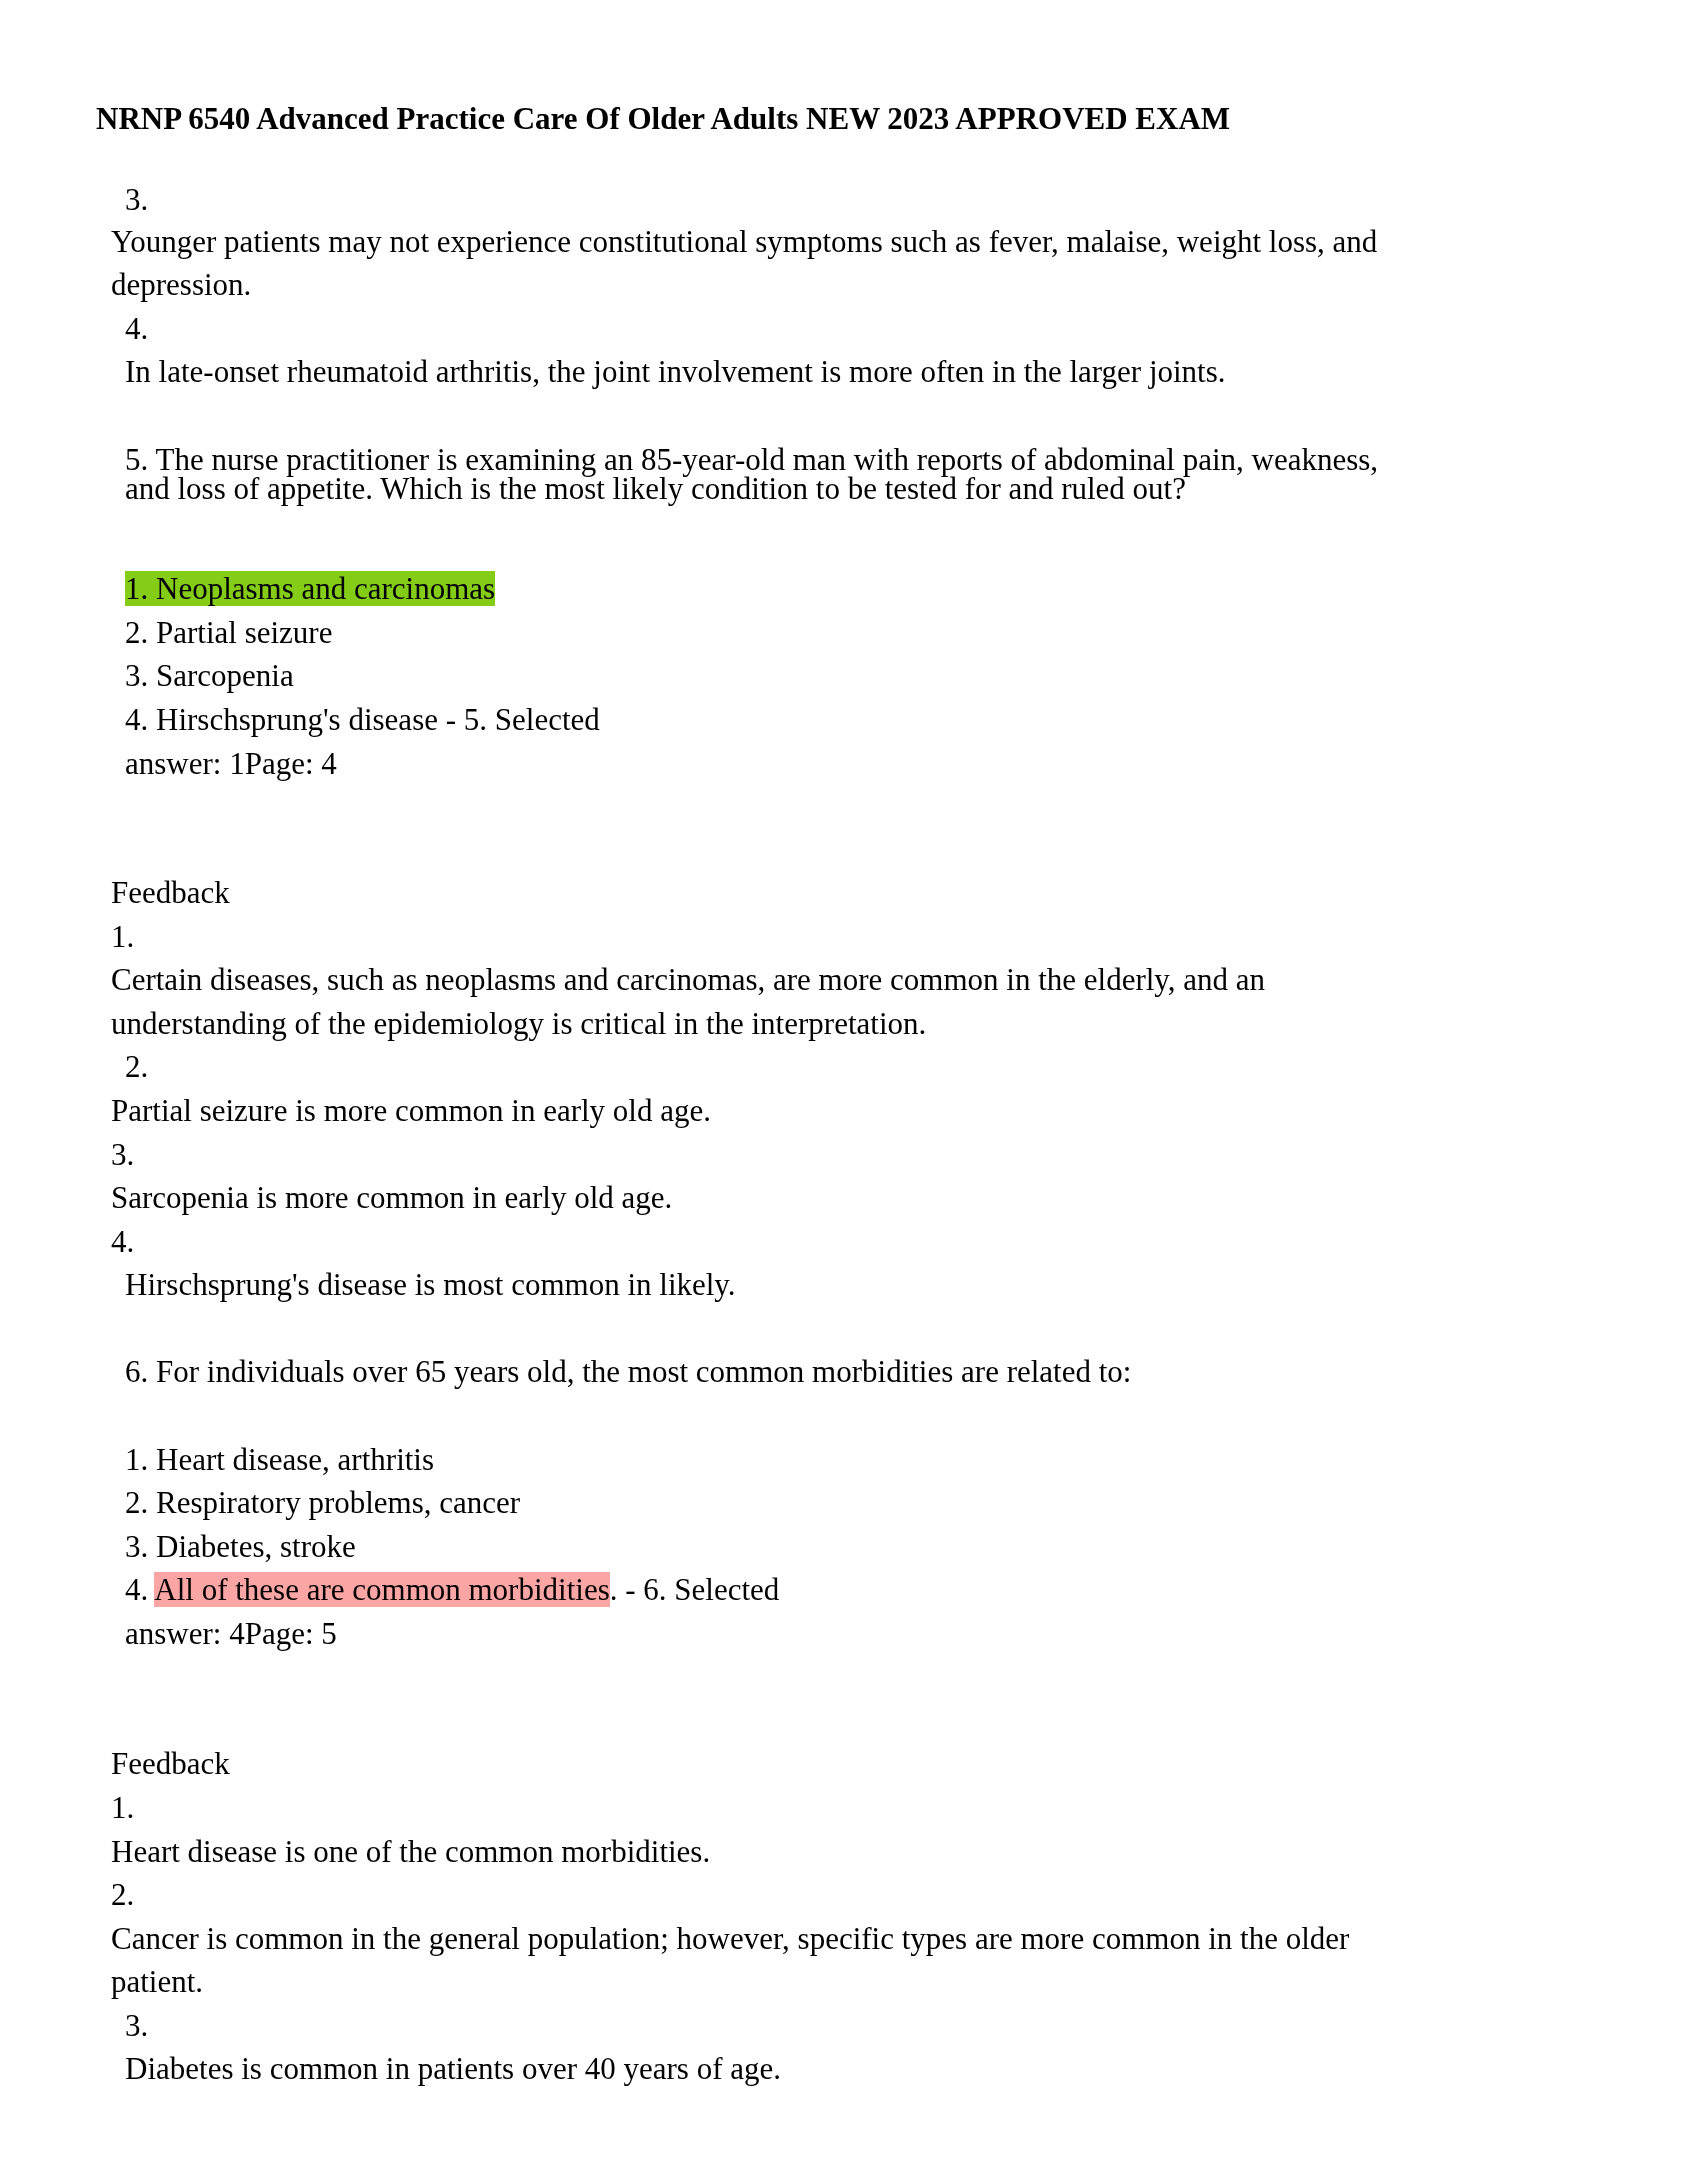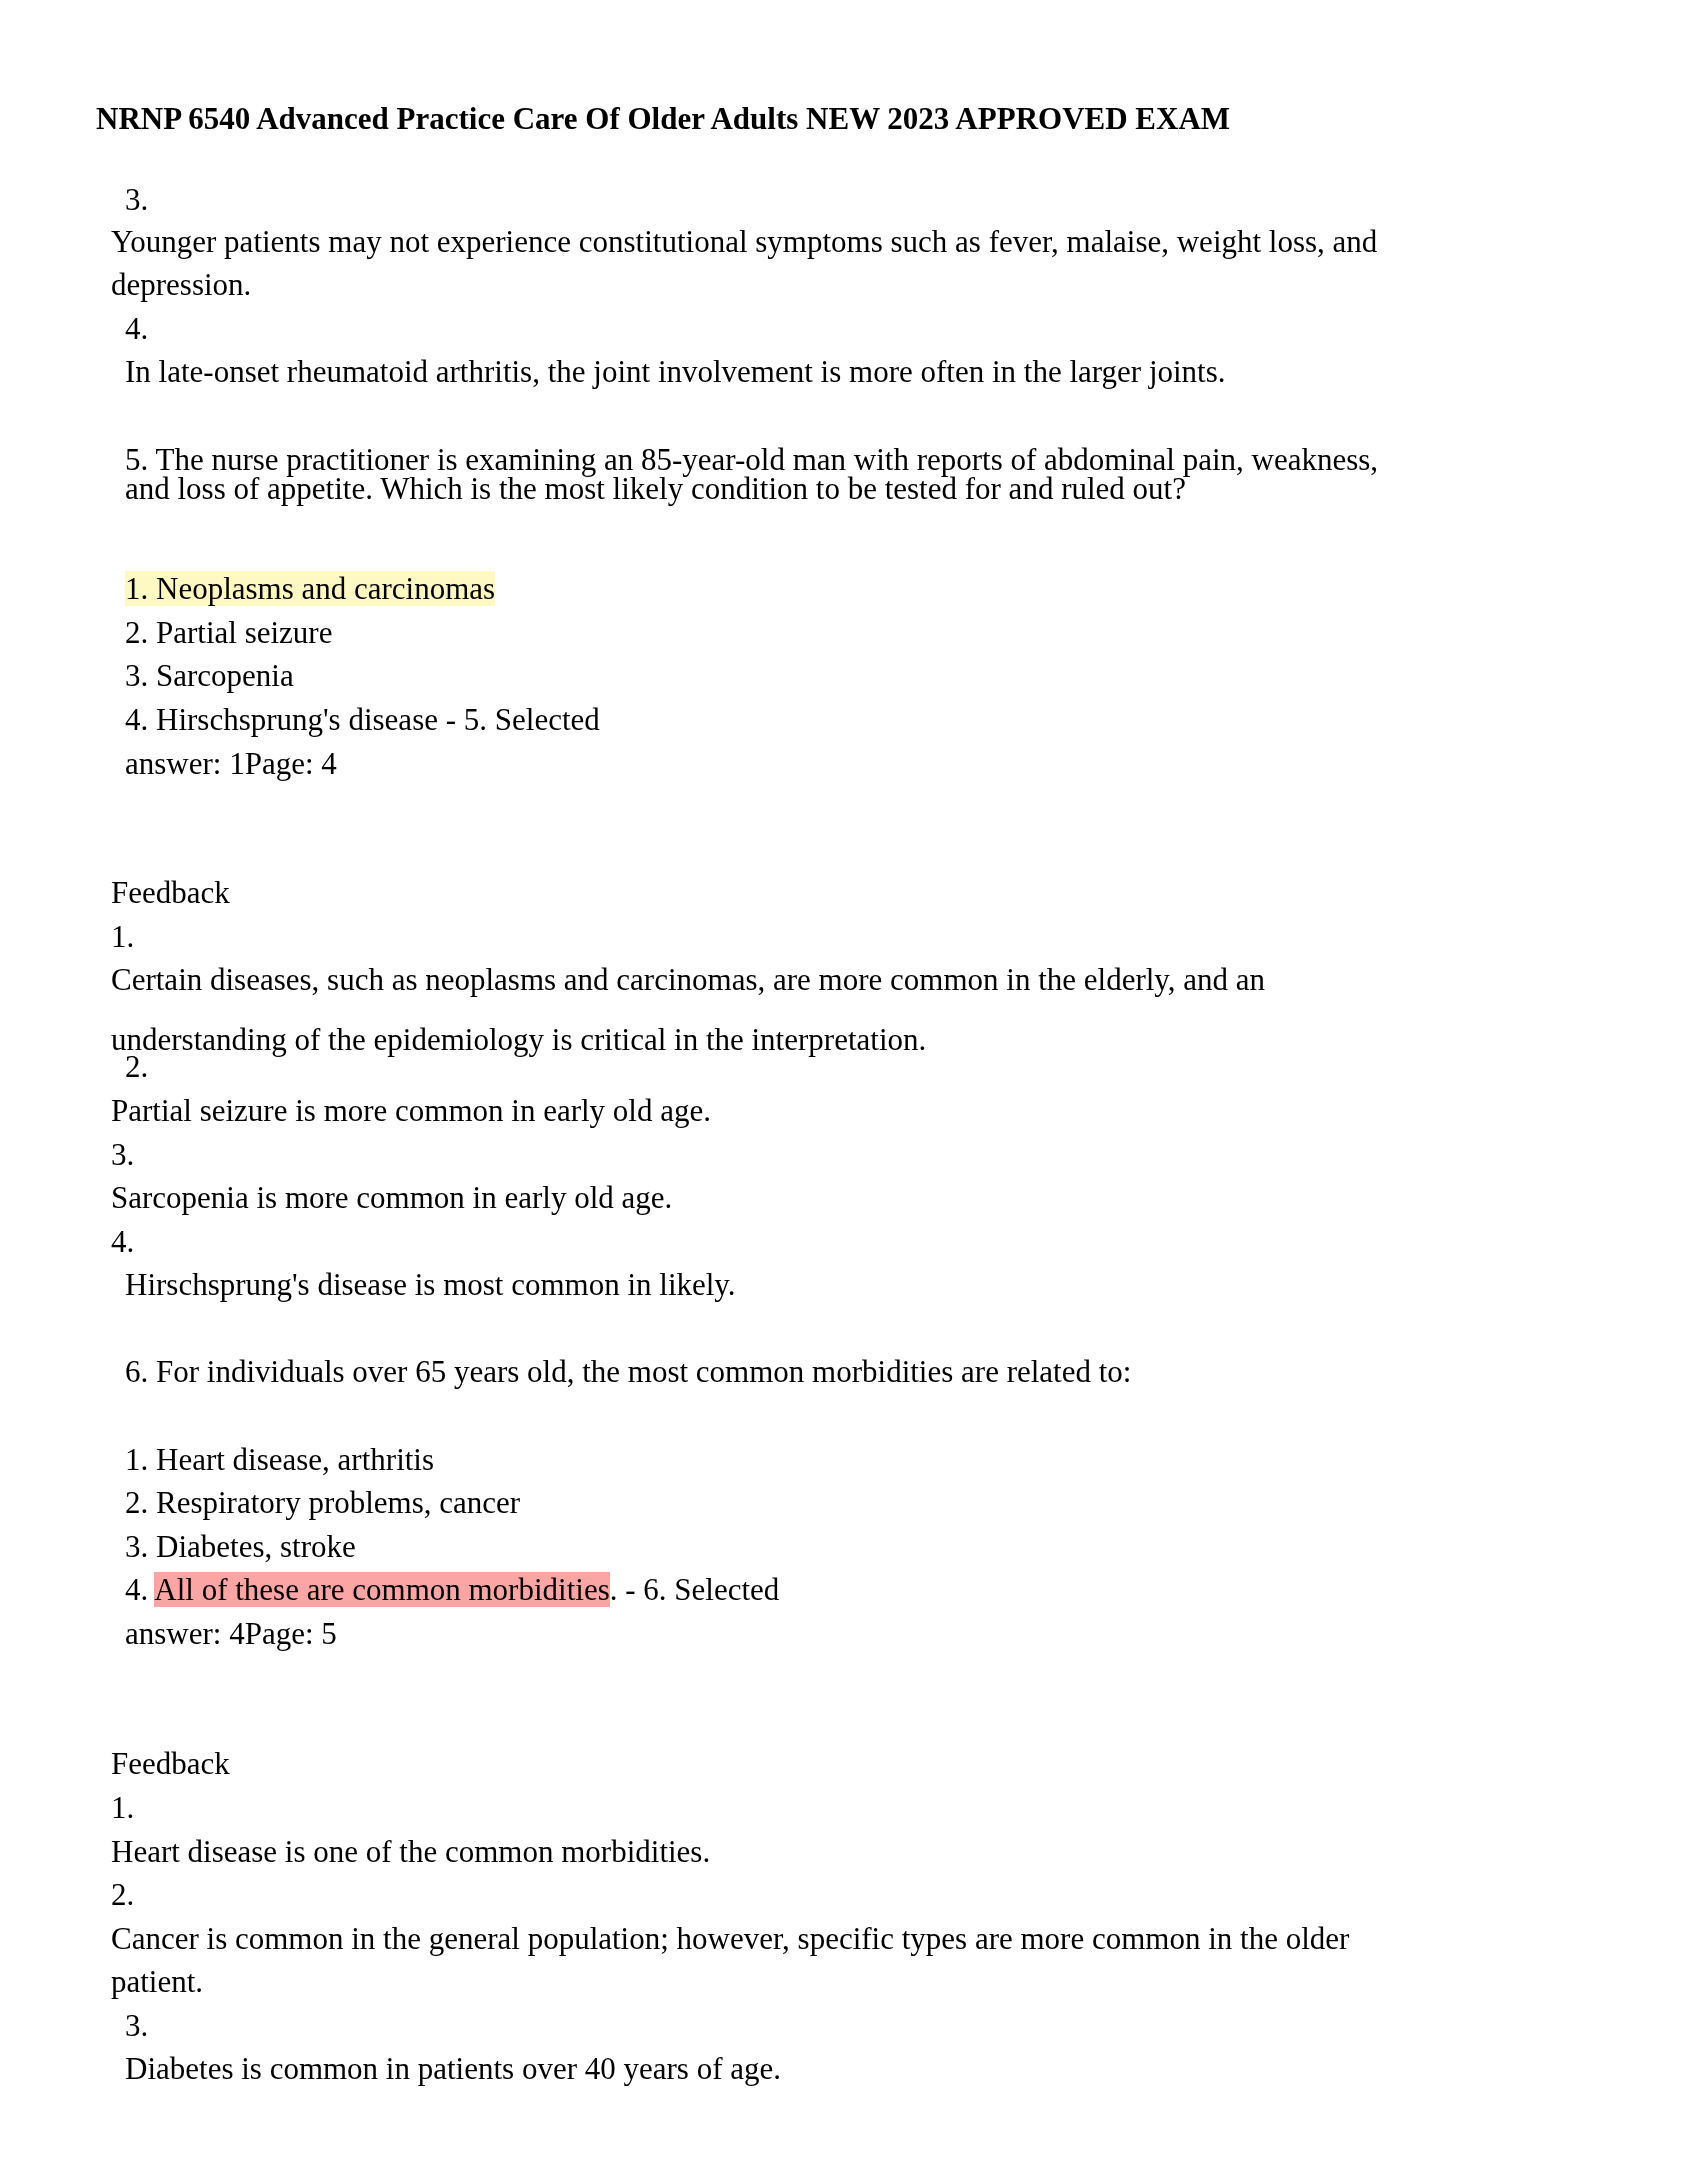--- a/index.html
+++ b/index.html
@@ -39,30 +39,30 @@
 
   <div class="line l1" style="top:178px;">3.</div>
   <div class="line l0" style="top:220px;">Younger patients may not experience constitutional symptoms such as fever, malaise, weight loss, and</div>
   <div class="line l0" style="top:263px;text-align:right;">depression.</div>
   <div class="line l1" style="top:307px;">4.</div>
   <div class="line l1" style="top:350px;">In late-onset rheumatoid arthritis, the joint involvement is more often in the larger joints.</div>
 
   <div class="line l1" style="top:438px;">5. The nurse practitioner is examining an 85-year-old man with reports of abdominal pain, weakness,</div>
   <div class="line l1" style="top:467px;">and loss of appetite. Which is the most likely condition to be tested for and ruled out?</div>
 
-  <div class="line l1" style="top:567px;"><span class="hl" style="background: #fef9c3;">1. Neoplasms and carcinomas</span></div>
+  <div class="line l1" style="top:567px;"><span class="hl" style="background: #84cc16;">1. Neoplasms and carcinomas</span></div>
   <div class="line l1" style="top:611px;">2. Partial seizure</div>
   <div class="line l1" style="top:654px;">3. Sarcopenia</div>
   <div class="line l1" style="top:698px;">4. Hirschsprung's disease - 5. Selected</div>
   <div class="line l1" style="top:742px;">answer: 1Page: 4</div>
 
   <div class="line l0" style="top:871px;">Feedback</div>
   <div class="line l0" style="top:915px;">1.</div>
   <div class="line l0" style="top:958px;">Certain diseases, such as neoplasms and carcinomas, are more common in the elderly, and an</div>
-  <div class="line l0" style="top:1002px;margin-top:16px;">understanding of the epidemiology is critical in the interpretation.</div>
+  <div class="line l0" style="top:1002px;">understanding of the epidemiology is critical in the interpretation.</div>
   <div class="line l1" style="top:1045px;">2.</div>
   <div class="line l0" style="top:1089px;">Partial seizure is more common in early old age.</div>
   <div class="line l0" style="top:1133px;">3.</div>
   <div class="line l0" style="top:1176px;">Sarcopenia is more common in early old age.</div>
   <div class="line l0" style="top:1220px;">4.</div>
   <div class="line l1" style="top:1263px;">Hirschsprung's disease is most common in likely.</div>
 
   <div class="line l1" style="top:1350px;">6. For individuals over 65 years old, the most common morbidities are related to:</div>
 
   <div class="line l1" style="top:1438px;">1. Heart disease, arthritis</div>

